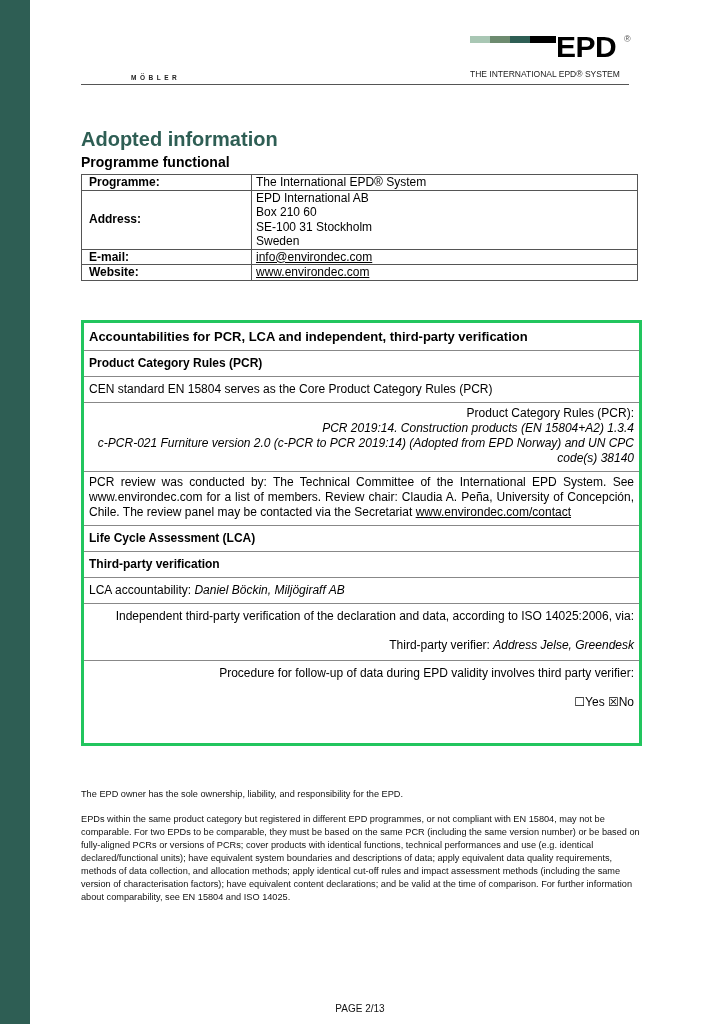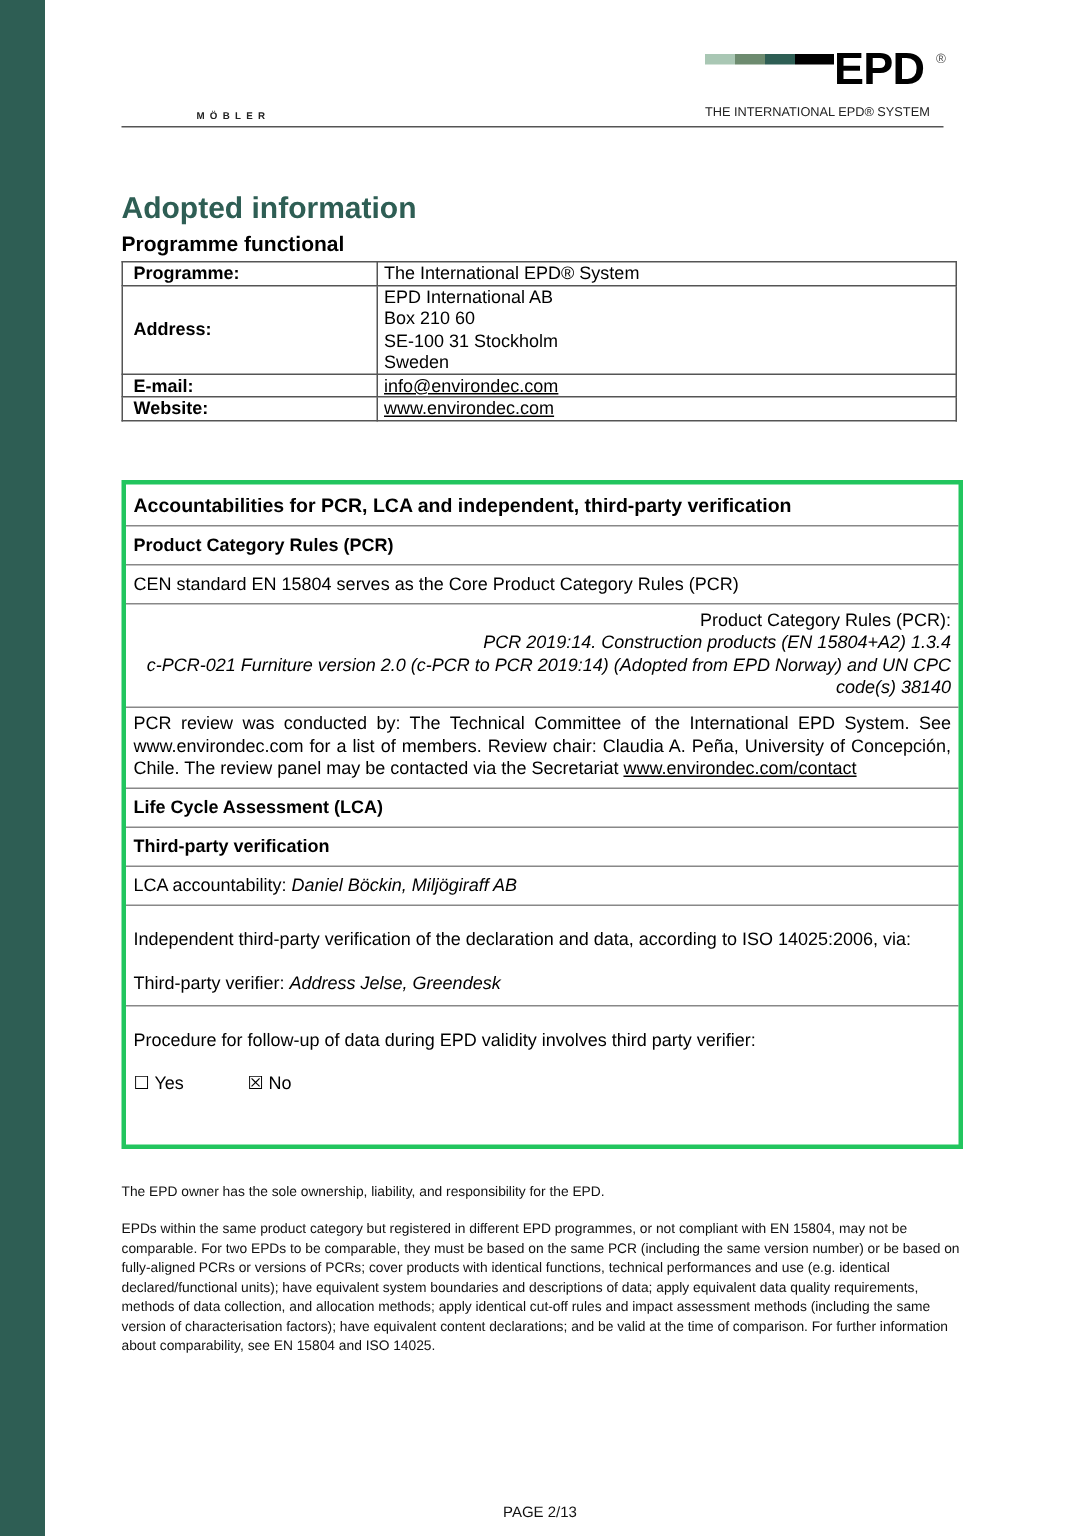--- a/index.html
+++ b/index.html
@@ -26,21 +26,21 @@
   .u { text-decoration:underline; }
 
   .acc { position:absolute; left:81px; top:291px; width:555px; border:3px solid #22c55e; font-size:12px;margin-top:29px; }
   .acc .row { border-top:1px solid #888; padding:0 5px; }
   .acc .row:first-child { border-top:none; }
   .acc .title { font-size:13px; font-weight:bold; height:27px; line-height:28px; }
   .acc .sh { font-weight:bold; height:25px; line-height:25px; }
   .acc .p1 { height:25px; line-height:25px; }
   .acc .multi { padding-top:3px; padding-bottom:5px; line-height:15px;text-align:right; }
   .acc .just { text-align:justify; text-align-last:left; }
-  .acc .gap { line-height:15px; padding-top:15px; padding-bottom:7px; }
+  .acc .gap { line-height:15px; padding-top:5px; padding-bottom:7px;text-align:right; }
   .acc .gap p { margin:0 0 14px 0; }
   .acc .gap p:last-child { margin-bottom:0; }
   .acc i { font-style:italic; }
   .cb { display:inline-block; width:14px; }
   .yesno span { display:inline-block; }
 
   .foot { position:absolute; left:81px; width:560px; font-size:9.2px; line-height:13px; color:#111; }
   .f1 { top:788px; }
   .f2 { top:813px; text-align:left; }
   .pagenum { position:absolute; left:0; width:720px; top:1003px; text-align:center; font-size:10px; color:#111; }

